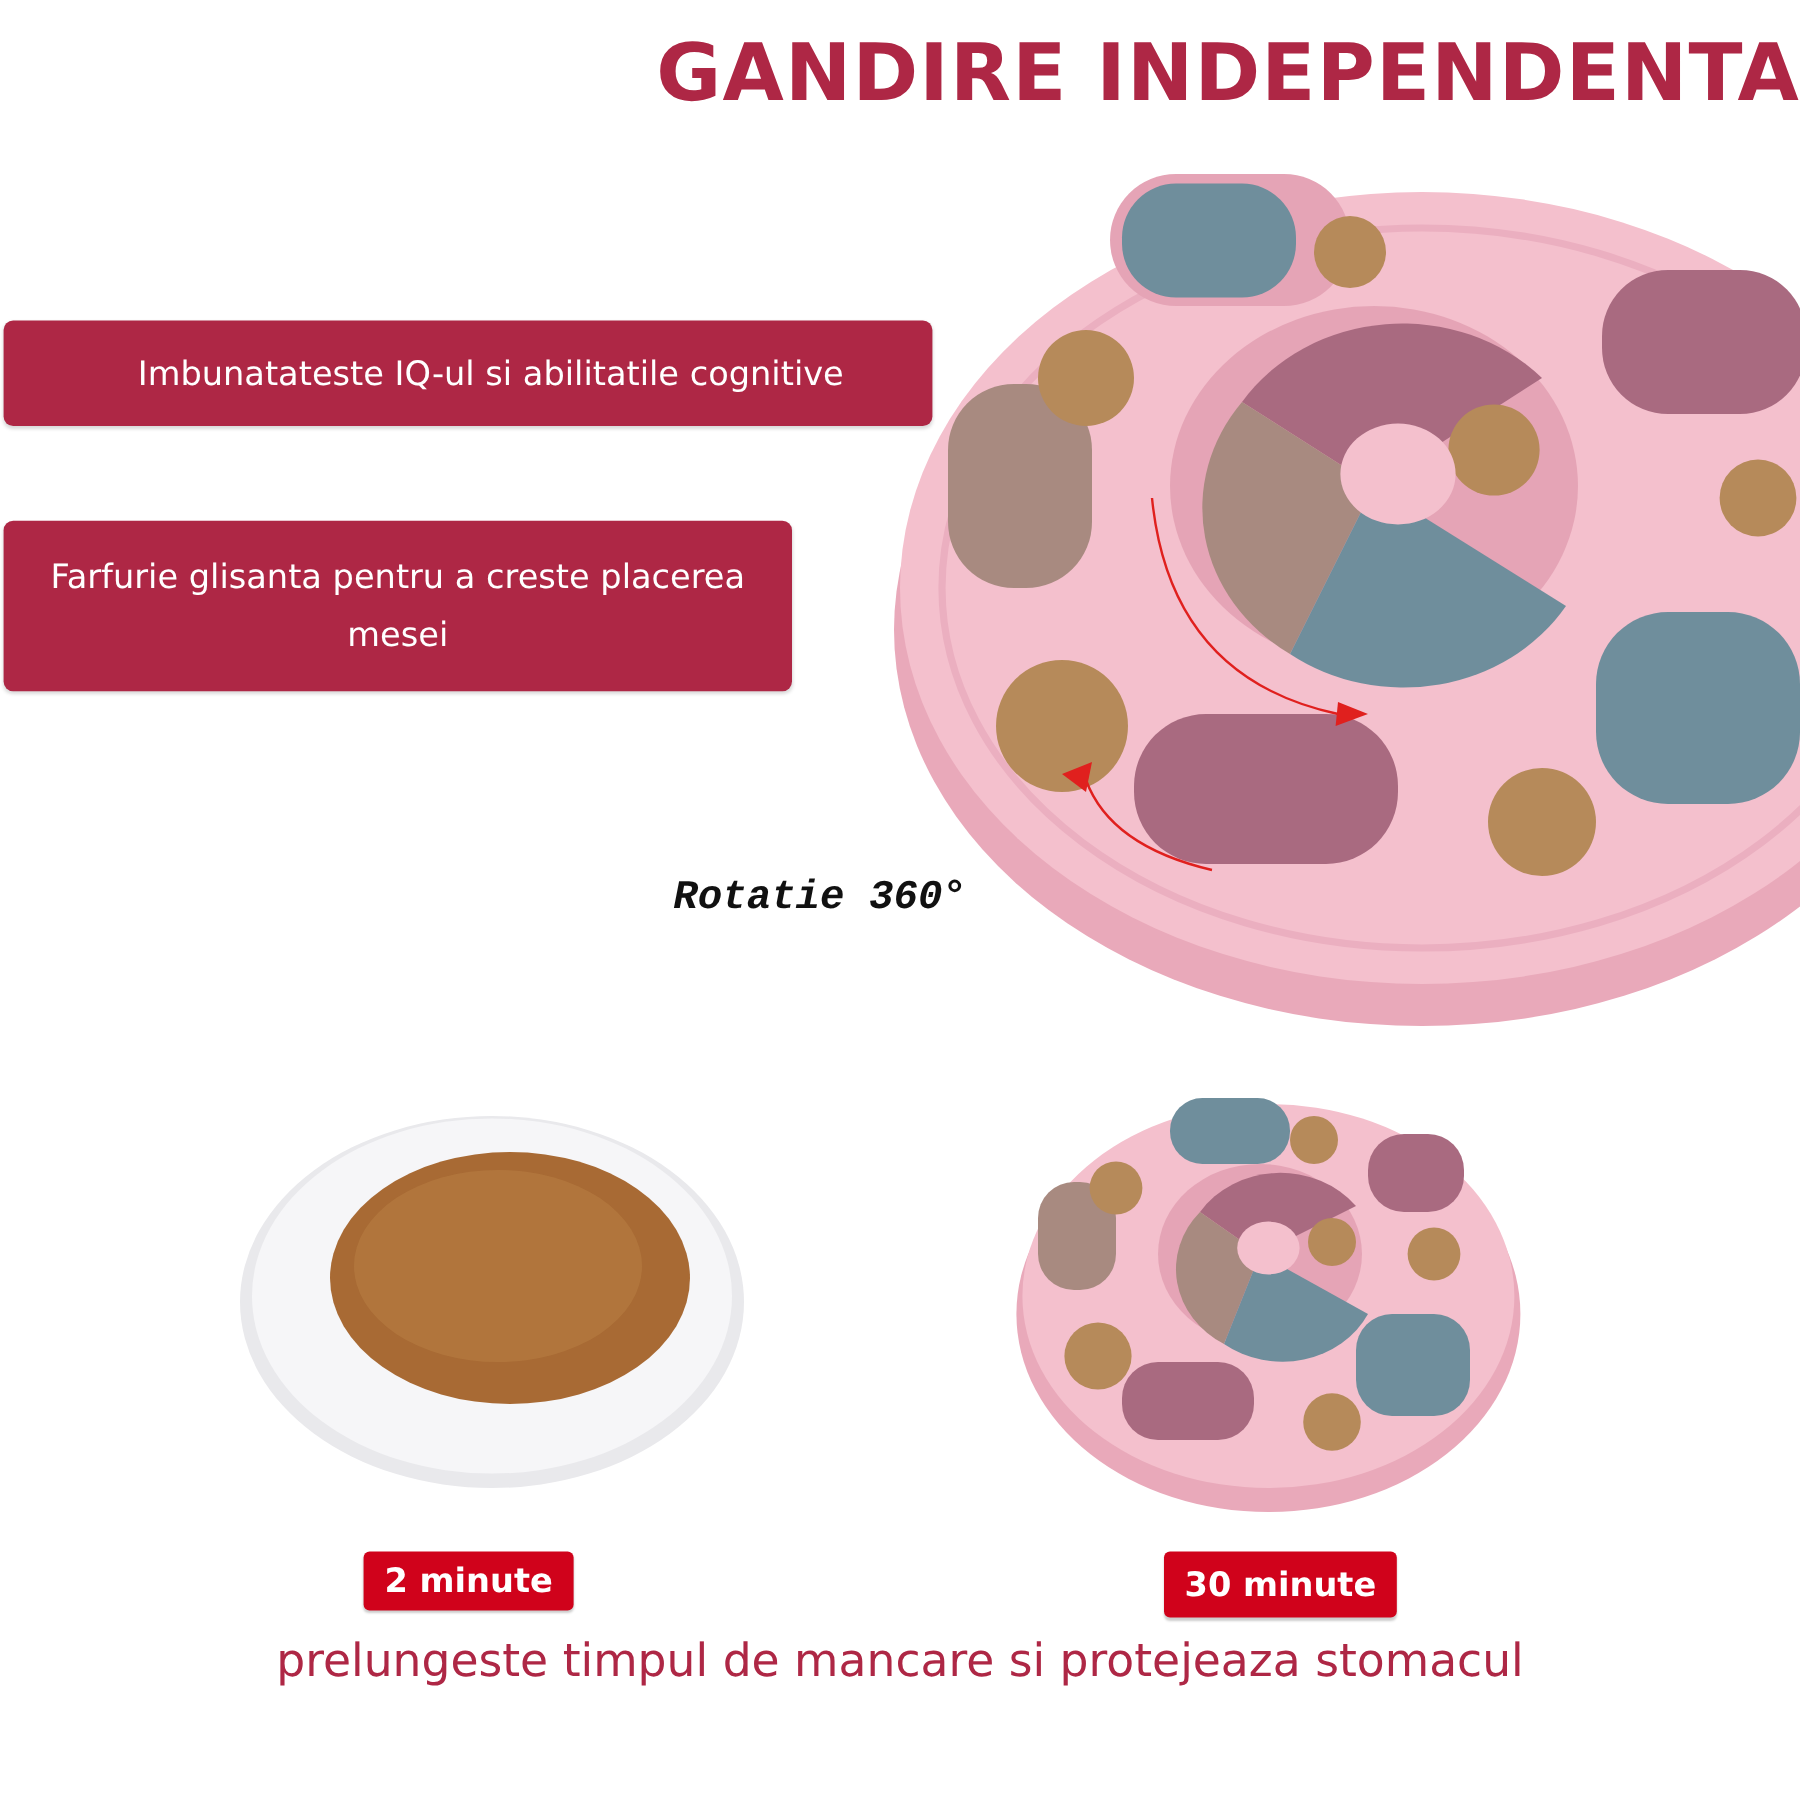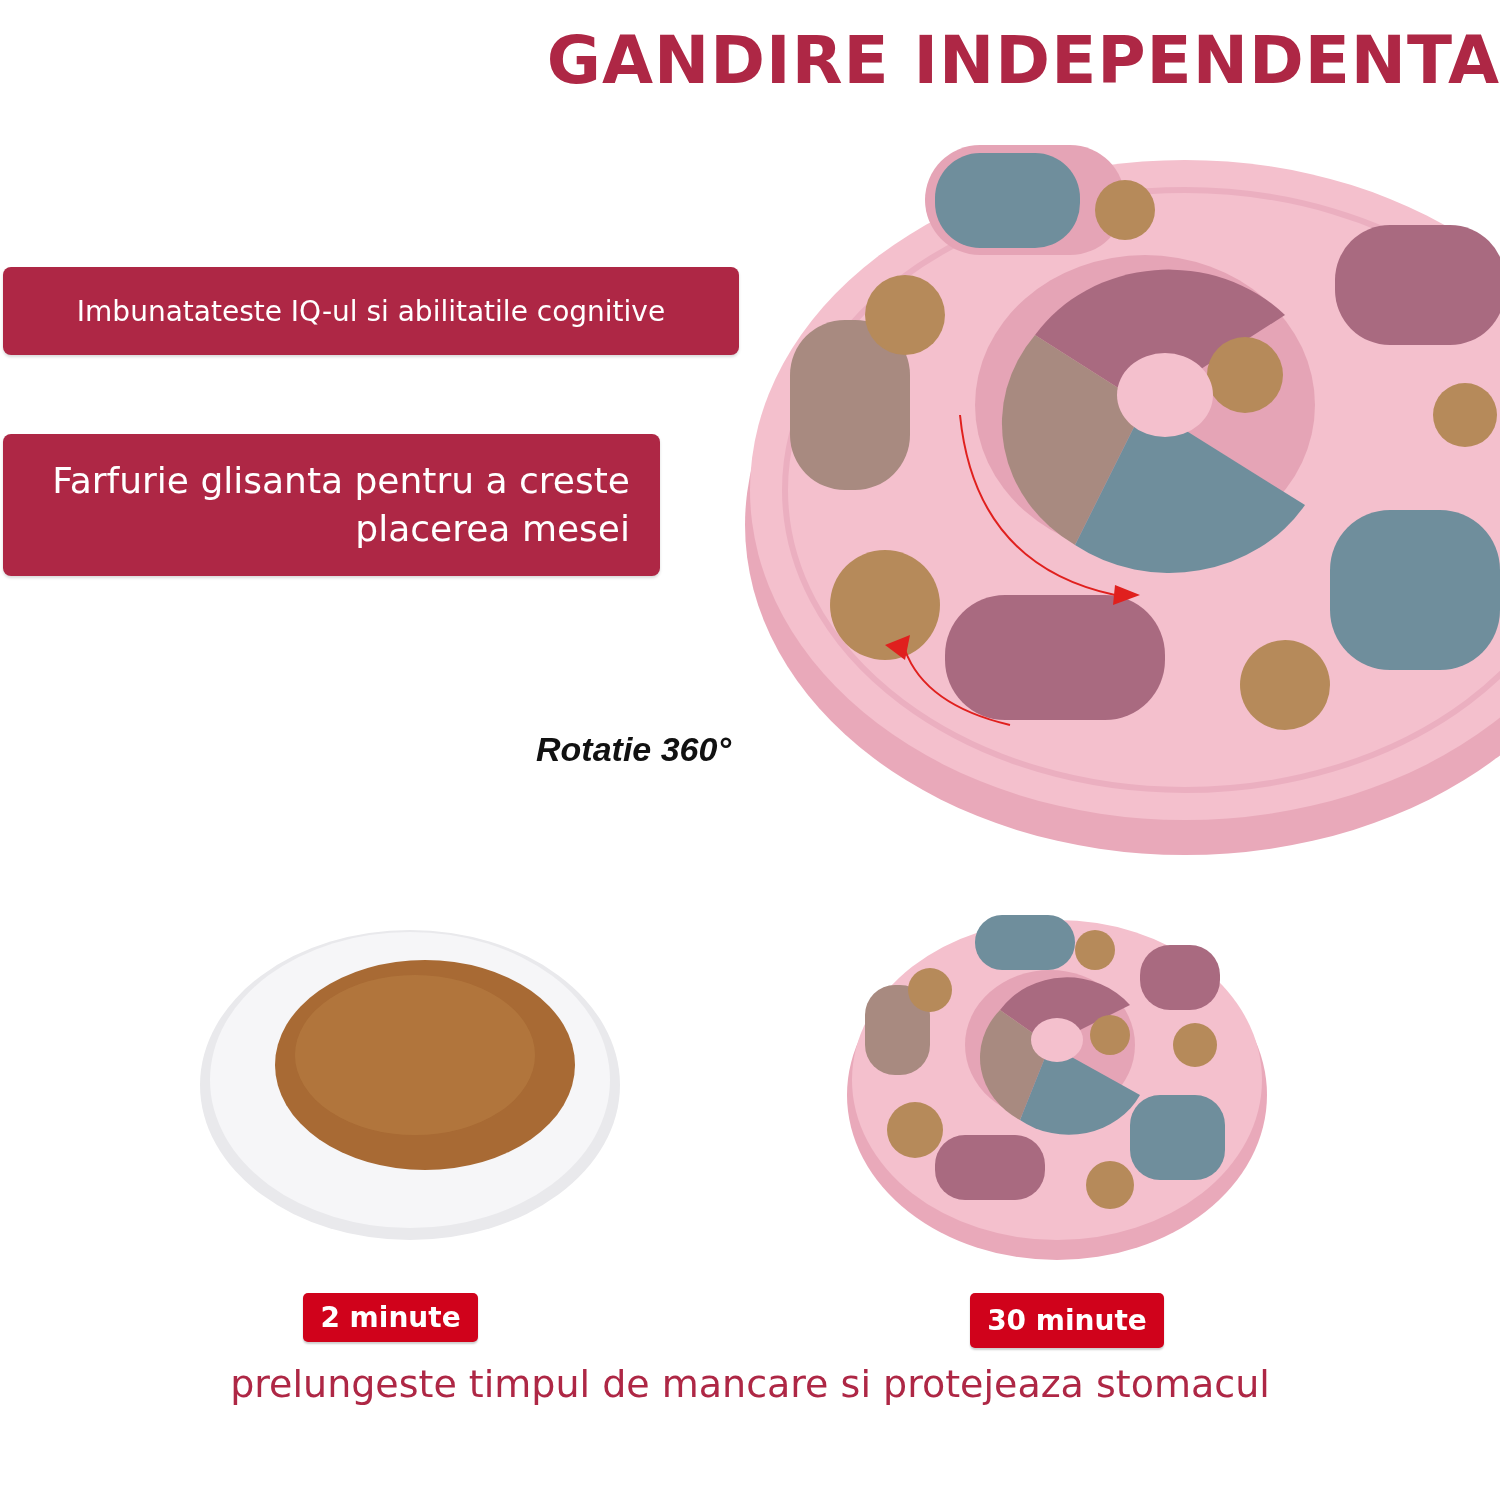--- a/index.html
+++ b/index.html
@@ -2,23 +2,23 @@
 <html><head>
 <meta charset="utf-8">
 <style>
   html, body { margin:0; padding:0; }
   body { width:1500px; height:1500px; background:#ffffff; position:relative; overflow:hidden;
          font-family:"Liberation Sans", sans-serif; }
   .title { position:absolute; left:0; top:22px; width:1500px; text-align:right;
            font-family:"DejaVu Sans", sans-serif; font-weight:bold; font-size:66px; letter-spacing:1px; }
   .feature { position:absolute; border-radius:8px; color:#fff; display:flex; align-items:center; justify-content:center;
              text-align:center; font-family:"DejaVu Sans", sans-serif; box-shadow:0 2px 3px rgba(0,0,0,0.15); }
-  .f1 { left:3px; top:267px; width:736px; height:88px; font-size:28px; }
-  .f2 { left:3px; top:434px; width:657px; height:142px; font-size:36px; line-height:48px; padding:0 30px; box-sizing:border-box;text-align:right; }
-  .rotation { position:absolute; left:536px; top:730px; font-family:Liberation Sans, sans-serif; font-weight:bold; font-style:italic; font-size:34px; color:#111; }
+  .f1 { left:3px; top:267px; width:736px; height:88px; font-size:28px;padding-left:38px; }
+  .f2 { left:3px; top:434px; width:657px; height:142px; font-size:28px; line-height:48px; padding:0 30px; box-sizing:border-box; }
+  .rotation { position:absolute; left:561px; top:730px; font-family:Liberation Mono, monospace; font-weight:bold; font-style:italic; font-size:34px; color:#111; }
   .time-badge { position:absolute; color:#fff; font-family:"DejaVu Sans", sans-serif; font-weight:bold; font-size:28px;
                 border-radius:5px; display:flex; align-items:center; justify-content:center; box-shadow:0 2px 2px rgba(0,0,0,0.2); }
   .tb1 { left:303px; top:1293px; width:175px; height:49px; }
   .tb2 { left:970px; top:1293px; width:194px; height:55px; }
   .bottom-text { position:absolute; left:0; top:1362px; width:1500px; text-align:center;
                  font-family:"DejaVu Sans", sans-serif; font-size:38px; }
   .illus { position:absolute; }
 </style>
 </head>
 <body>

